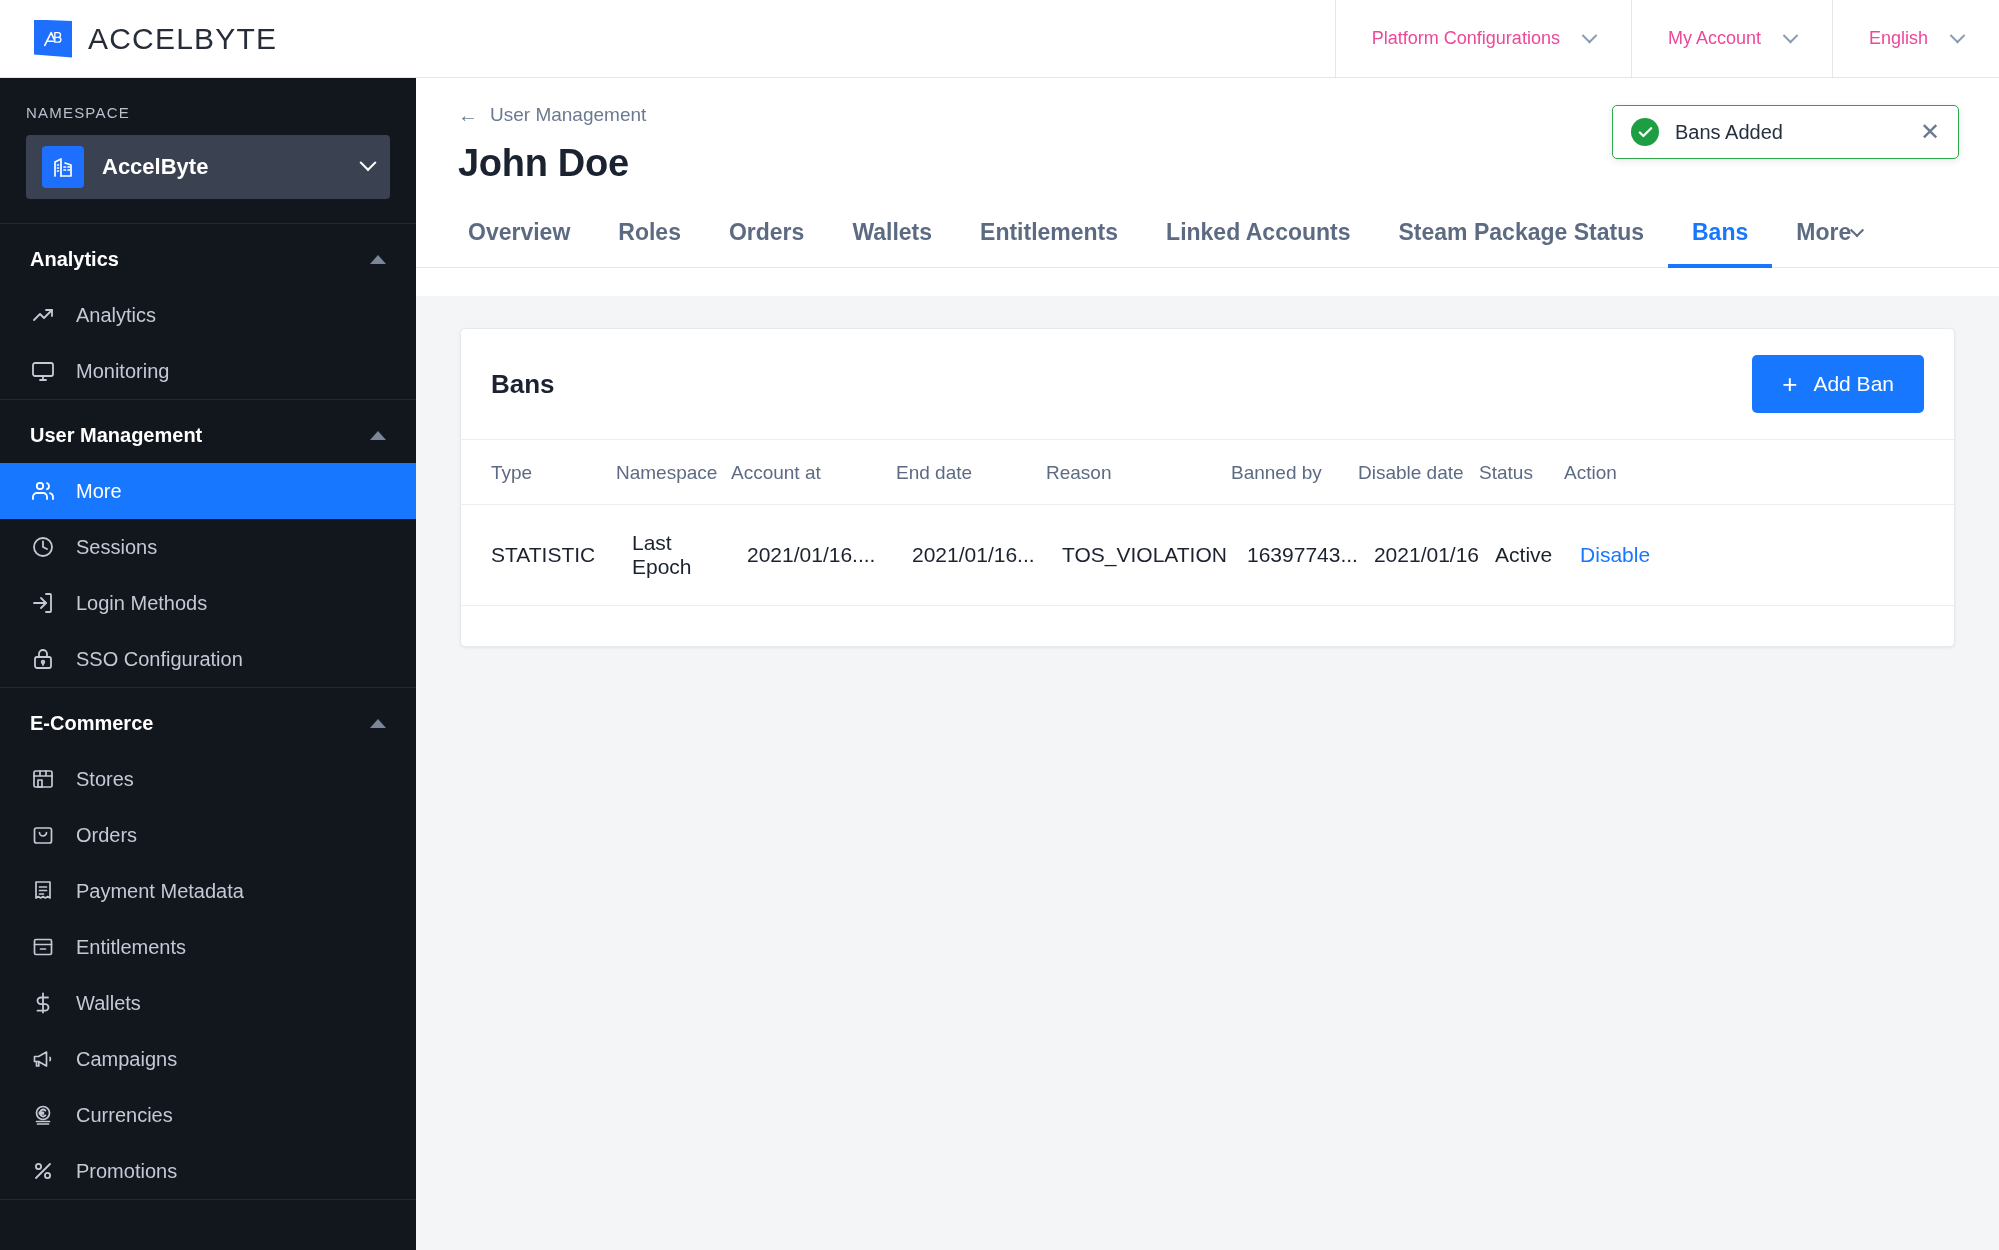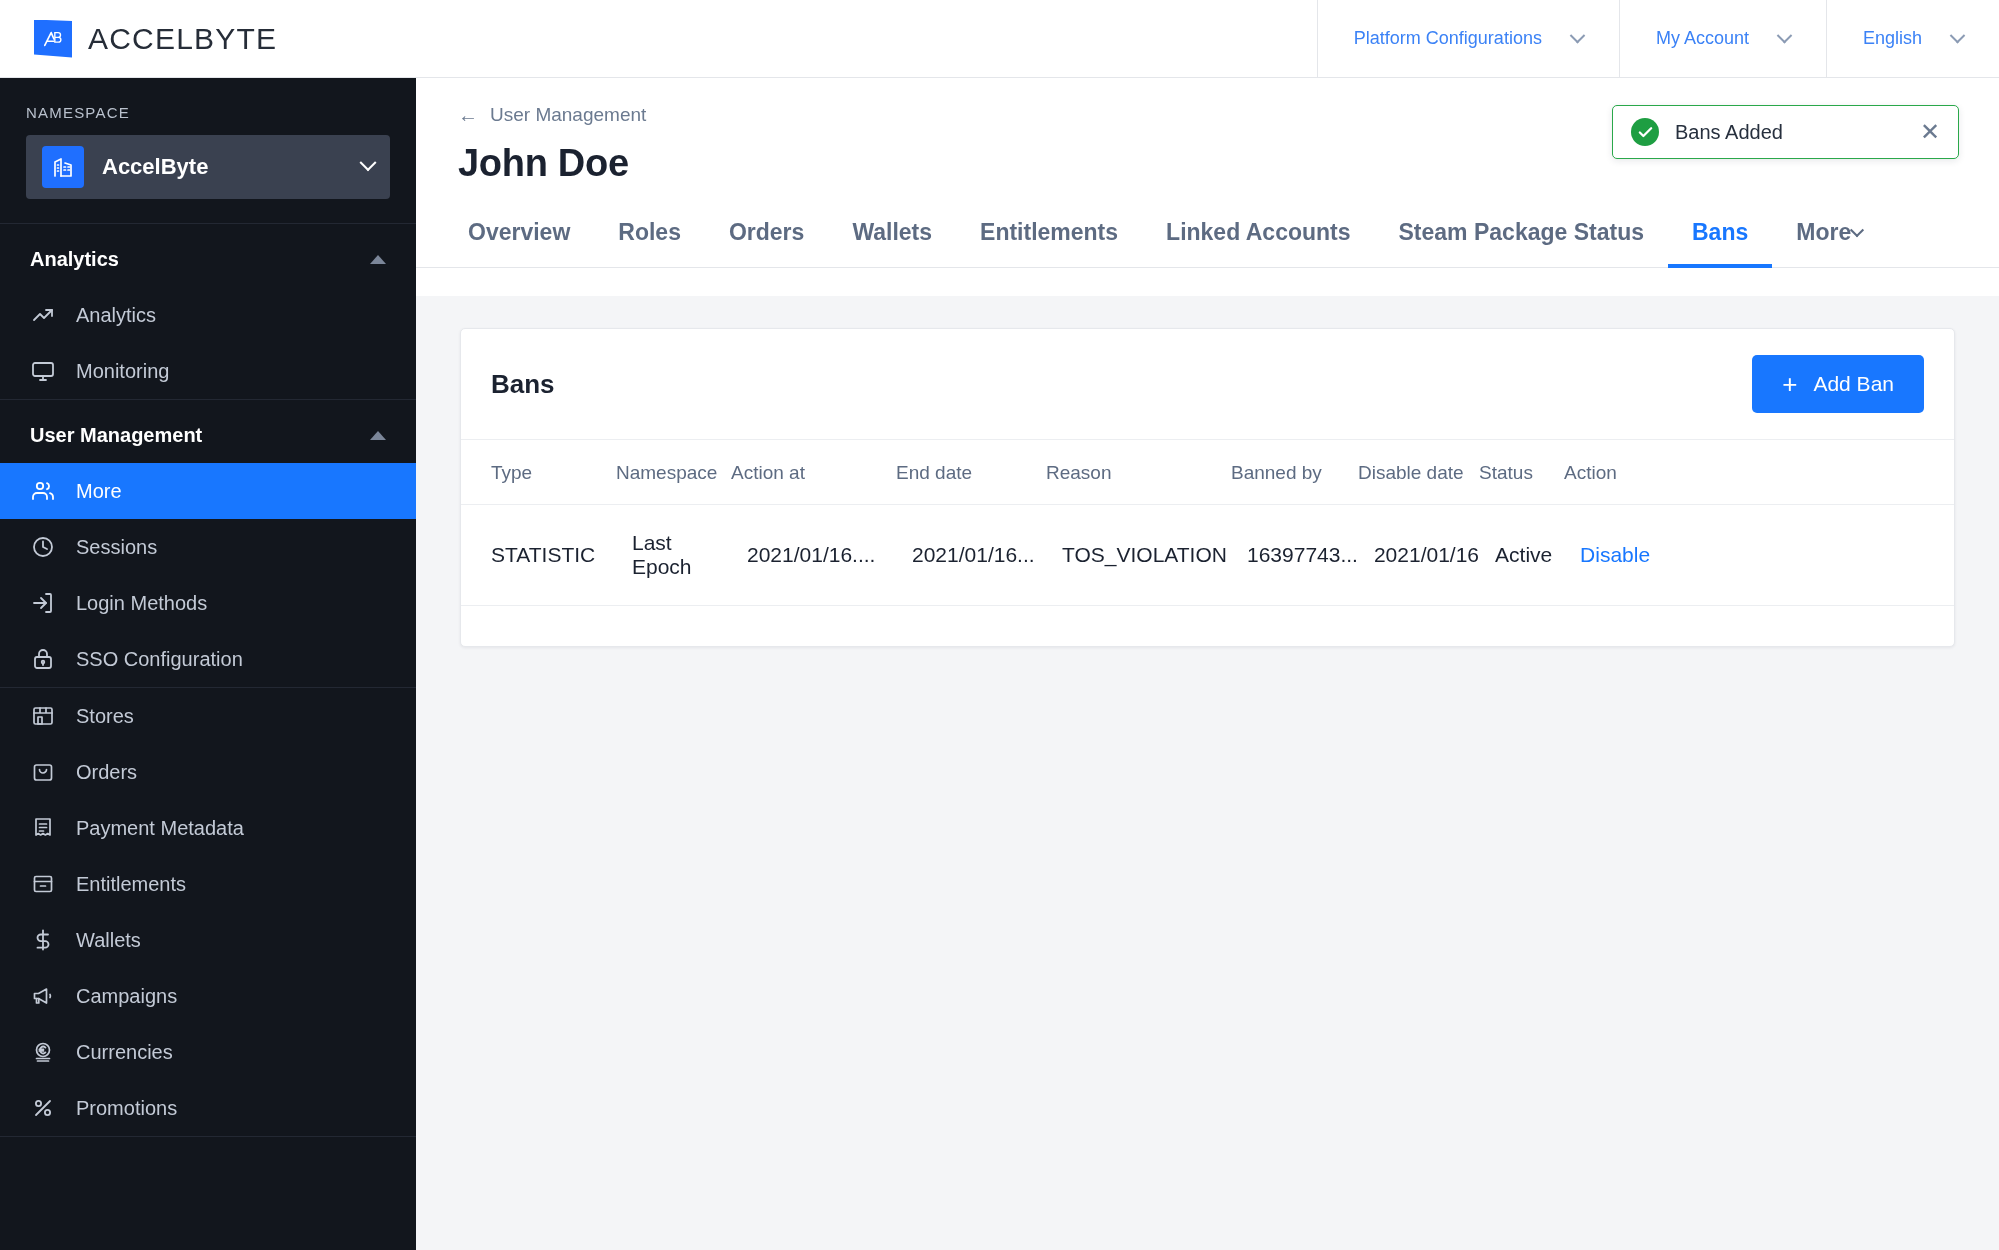--- a/index.html
+++ b/index.html
@@ -31,24 +31,24 @@
     color: #fff; font-size: 17px; font-weight: 700;
     letter-spacing: -1px;
   }
   .brand-text {
     font-size: 30px; letter-spacing: 1.2px;
     color: #262d38; font-weight: 400;
   }
   .brand-text b { font-weight: 400; }
   .topnav { margin-left: auto; display: flex; align-items: stretch; }
   .topnav-item {
-    display: flex; align-items: center; gap: 30px;
+    display: flex; align-items: center; gap: 24px;
     padding: 0 36px;
     border-left: 1px solid #e4e6ea;
-    font-size: 18px; color: #3b82f6;
+    font-size: 18px; color: #ec4899;
     cursor: pointer; white-space: nowrap;
   }
   .chev {
     display: inline-block; width: 11px; height: 11px;
     border-right: 2px solid #8b9bb4; border-bottom: 2px solid #8b9bb4;
     transform: rotate(45deg) translate(-2px,-2px);
   }
 
   
   .sidebar {
@@ -307,20 +307,24 @@
             <path d="M8 10V7a4 4 0 0 1 8 0v3"></path>
             <circle cx="12" cy="15" r="1.3"></circle>
             <path d="M12 16.3V18"></path>
           </svg>
       </span>
       <span>SSO Configuration</span>
     </div>
   </div>
 
   <div class="sect">
+    <div class="sect-head">
+      <span class="sect-title">E-Commerce</span>
+      <span class="caret-up"></span>
+    </div>
     <div class="nav-item">
       <span class="nav-ico">
         <svg width="24" height="24" viewBox="0 0 24 24" fill="none" stroke="currentColor" stroke-width="1.7" stroke-linecap="round" stroke-linejoin="round">
             <rect x="3" y="4" width="18" height="16" rx="1.5"></rect>
             <path d="M3 9h18M9 4v5M15 4v5M7 13h4v7H7z"></path>
           </svg>
       </span>
       <span>Stores</span>
     </div>
     <div class="nav-item">
@@ -427,21 +431,21 @@
         <span class="btn-plus">+</span>
         <span>Add Ban</span>
       </button>
     </div>
 
     <table>
       <thead>
         <tr>
           <th style="width:155px">Type</th>
           <th style="width:115px">Namespace</th>
-          <th style="width:165px">Action at</th>
+          <th style="width:165px">Account at</th>
           <th style="width:150px">End date</th>
           <th style="width:185px">Reason</th>
           <th style="width:125px">Banned by</th>
           <th style="width:105px">Disable date</th>
           <th style="width:85px">Status</th>
           <th>Action</th>
         </tr>
       </thead>
       <tbody>
         <tr>

